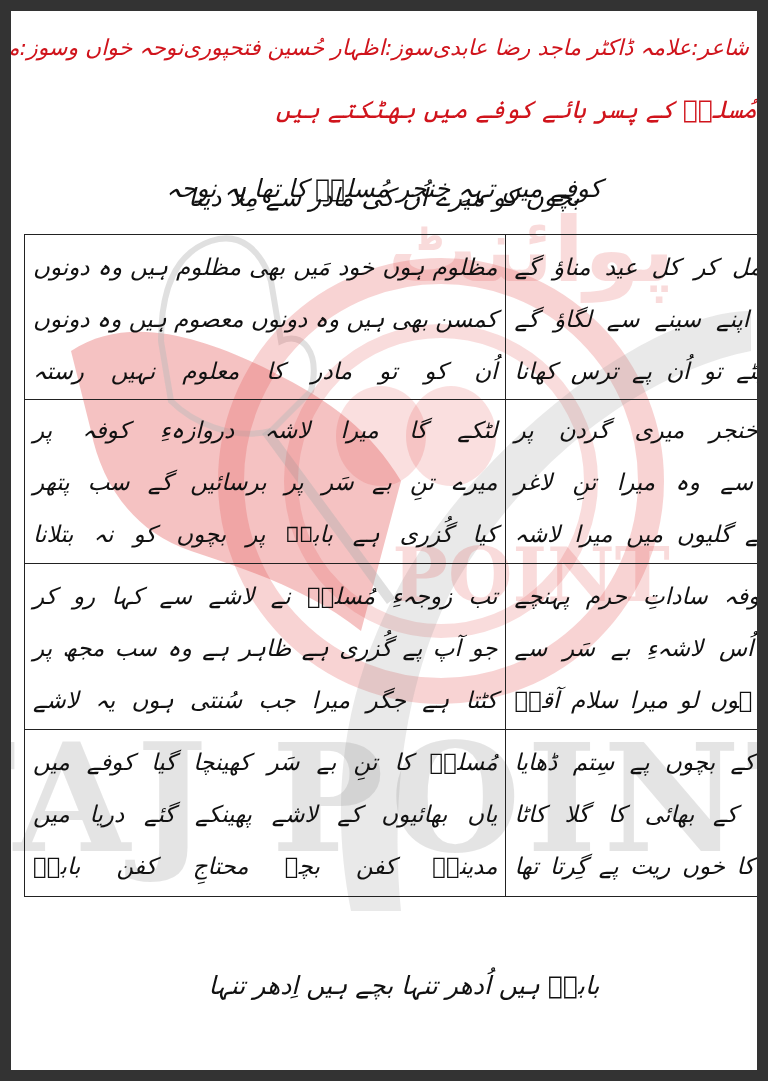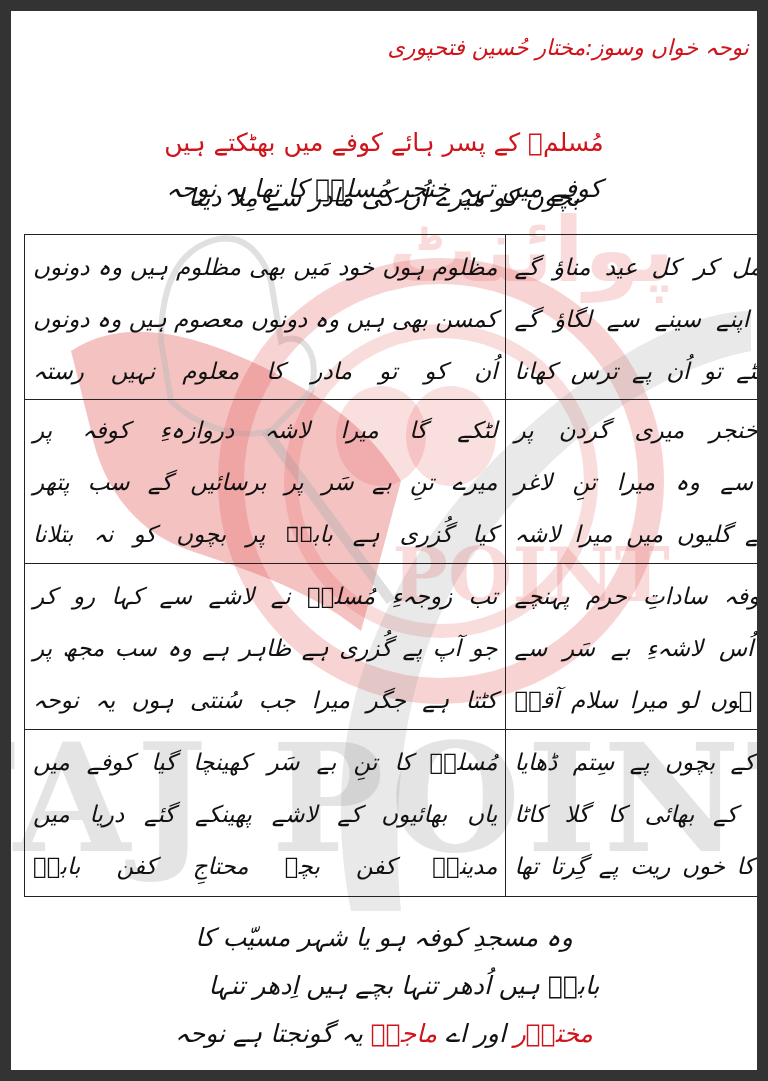--- a/index.html
+++ b/index.html
@@ -29,25 +29,25 @@
     justify-content: space-between;
     direction: rtl;
     color: #d0141c;
     font-size: 22px;
     font-style: italic;
     white-space: nowrap;
   }
   .title {
     position: absolute;
     top: 84px; left: 0; right: 0;
-    text-align: center;
+    text-align: right;
     color: #d0141c;
     font-size: 25px;
+    font-style: italic;
     direction: rtl;
-    margin-top: 33px;
   }
   .intro {
     position: absolute;
     left: 0; right: 0;
     text-align: center;
     color: #111;
     font-size: 25px;
     direction: rtl;
     font-style: italic;
   }
@@ -116,20 +116,22 @@
     <path d="M340 900 C300 700 380 520 560 380 C640 320 700 300 740 300 L740 340 C640 360 520 440 440 580 C390 680 380 800 390 900 Z" fill="#9a9a9a" opacity="0.22"></path>
 
     <text x="520" y="270" text-anchor="middle" font-family="DejaVu Sans, sans-serif" font-size="90" font-weight="bold" fill="#e35050" opacity="0.2" direction="rtl">پوائنٹ</text>
 
     <text x="520" y="590" text-anchor="middle" font-family="DejaVu Serif, serif" font-size="74" font-weight="bold" fill="#e35050" opacity="0.2">POINT</text>
 
     <text x="373" y="840" text-anchor="middle" font-family="DejaVu Serif, serif" font-size="150" font-weight="bold" fill="#8a8a8a" opacity="0.22" letter-spacing="6">TAJ POINT</text>
   </svg>
 
   <div class="credits">
+    <span>شاعر:علامہ ڈاکٹر ماجد رضا عابدی</span>
+    <span>سوز:اظہار حُسین فتحپوری</span>
     <span>نوحہ خواں وسوز:مختار حُسین فتحپوری</span>
   </div>
 
   <div class="title">مُسلمؑ کے پسر ہائے کوفے میں بھٹکتے ہیں</div>
 
   <div class="intro l1">کوفے میں تہہِ خنجر مُسلمؑ کا تھا یہ نوحہ</div>
   <div class="intro l2">بچوں کو میرے اُن کی مادر سے مِلا دینا</div>
 
   <table class="stanza-table">
     <tbody>
@@ -159,37 +161,33 @@
     </tr>
     <tr class="r3">
       <td>
         <span class="verse">جس وقت سَرِ کوفہ ساداتِ حرم پہنچے</span>
         <span class="verse">آواز یہ آتی تھی اُس لاشہءِ بے سَر سے</span>
         <span class="verse">مَیں مُسلمِؑ تنہا ہوں لو میرا سلام آقاؑ</span>
       </td>
       <td>
         <span class="verse">تب زوجہءِ مُسلمؑ نے لاشے سے کہا رو کر</span>
         <span class="verse">جو آپ پے گُزری ہے ظاہر ہے وہ سب مجھ پر</span>
-        <span class="verse">کٹتا ہے جگر میرا جب سُنتی ہوں یہ نوحہ</span>
+        <span class="verse">کٹتا ہے جگر میرا جب سُنتی ہوں یہ لاشے</span>
       </td>
     </tr>
     <tr class="r4">
       <td>
         <span class="verse">اُمّت نے اُدھر لے کے بچوں پے سِتم ڈھایا</span>
         <span class="verse">ہاں سامنے بھائی کے بھائی کا گلا کاٹا</span>
         <span class="verse">معصوم کی گردن کا خوں ریت پے گِرتا تھا</span>
       </td>
       <td>
         <span class="verse">مُسلمؑ کا تنِ بے سَر کھینچا گیا کوفے میں</span>
         <span class="verse">یاں بھائیوں کے لاشے پھینکے گئے دریا میں</span>
         <span class="verse">مدینےِ کفن بچے محتاجِ کفن باباؑ</span>
       </td>
     </tr>
   </tbody>
     </table>
 
-  <div class="closing c1">وہ مسجدِ کوفہ ہو یا شہر مسیّب کا</div>
   <div class="closing c2">باباؑ ہیں اُدھر تنہا بچے ہیں اِدھر تنہا</div>
-  <div class="closing c3">
-    <span class="red">مختاؔر</span><span> اور اے </span><span class="red">ماجدؔ</span><span> یہ گونجتا ہے نوحہ</span>
-  </div>
 
 </div>
 
 </body></html>

